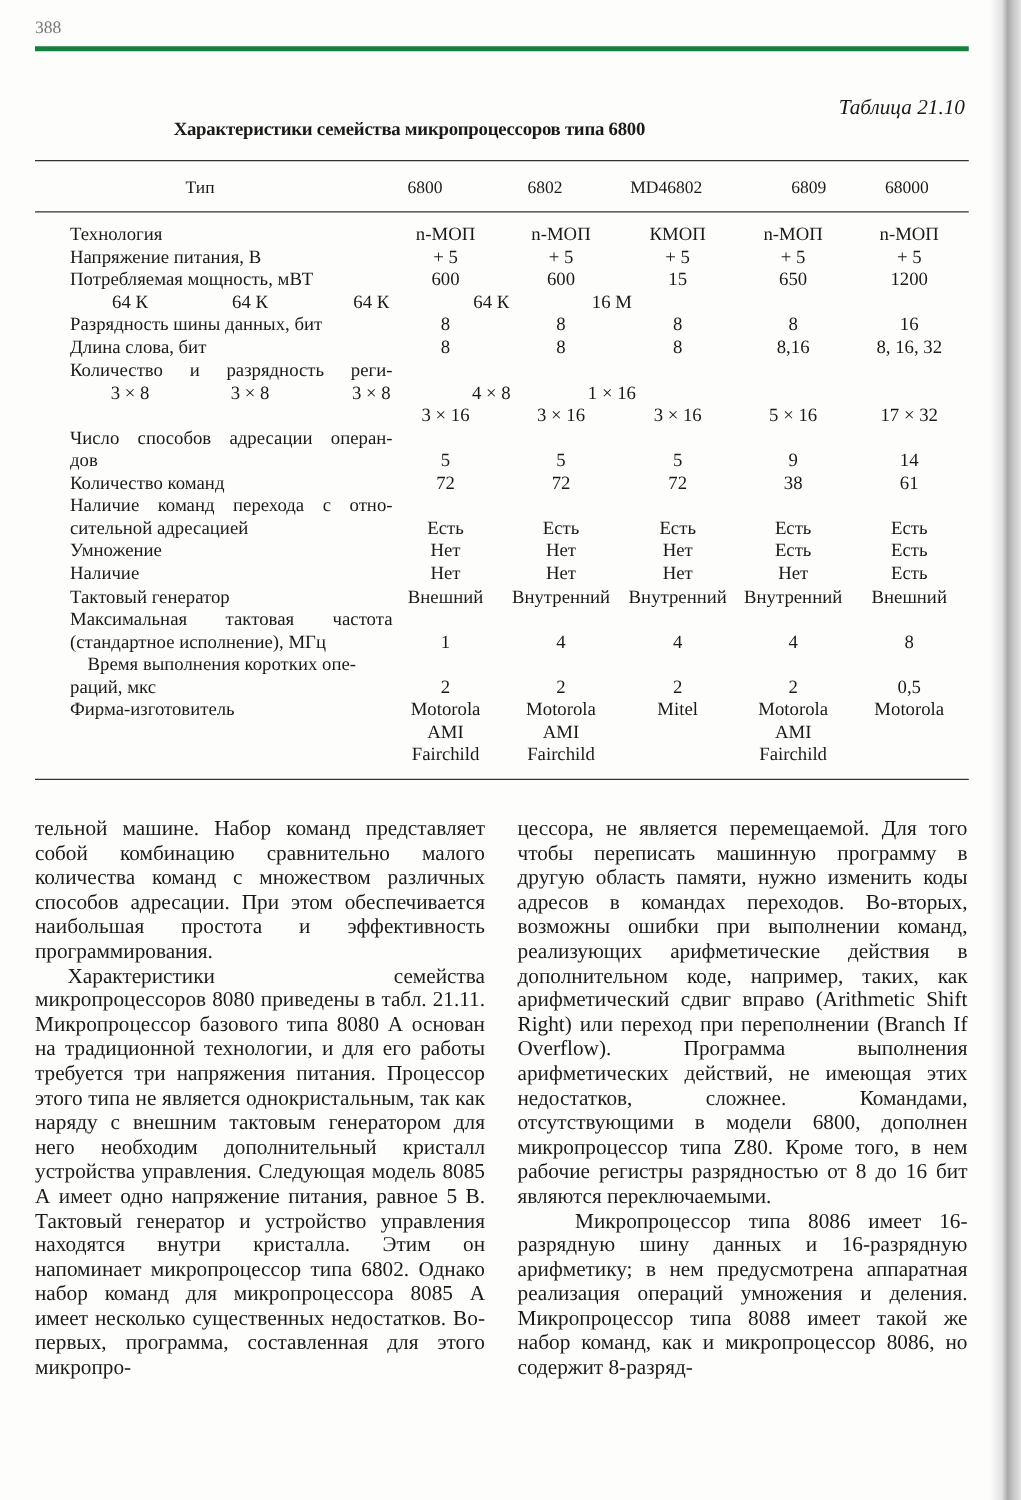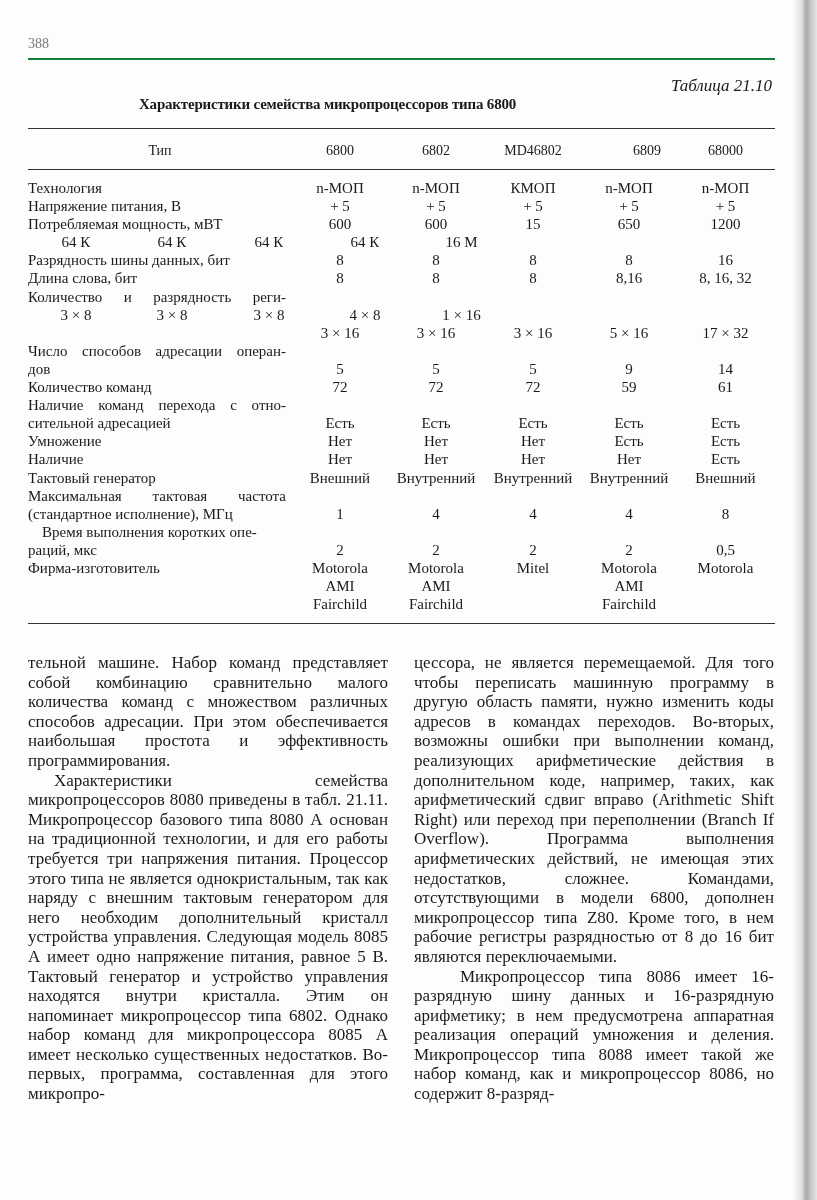--- a/index.html
+++ b/index.html
@@ -2,30 +2,30 @@
 <html><head>
 <meta charset="utf-8">
 <style>
   html, body { margin: 0; padding: 0; }
   body {
     width: 817px; height: 1200px; background: #fdfdfb; position: relative; overflow: hidden;
     font-family: "Liberation Serif", "DejaVu Serif", serif; color: #1a1a1a;
   }
   .edge { position: absolute; top: 0; right: 0; width: 24px; height: 1200px;
     background: linear-gradient(to right, #fafafa 0%, #e2e2e2 35%, #a9a9a9 55%, #c8c8c8 75%, #e6e6e6 100%); }
-  .running-head { position: absolute; top: 36px; left: 28px; width: 747px; height: 22px; border-bottom: 2px solid #15803d; }
+  .running-head { position: absolute; top: 15px; left: 28px; width: 747px; height: 22px; border-bottom: 4px solid #15803d; }
   .page-num { position: absolute; left: 0; top: 0; font-size: 14px; color: #777; }
   .chapter { position: absolute; left: 0; right: 0; top: 0; text-align: center; font-style: italic; font-size: 15px; color: #777; }
   .tbl-label { position: absolute; top: 76px; right: 45px; font-style: italic; font-size: 17px; }
   .tbl-title { position: absolute; top: 96px; left: 0; width: 655px; text-align: center; font-weight: bold; font-size: 15px; letter-spacing: -0.2px; }
   .rule { position: absolute; left: 28px; width: 747px; height: 0; border-top: 1.3px solid #333; }
   .hdr { position: absolute; top: 143px; left: 28px; width: 747px; height: 20px; font-size: 14px; }
   .hdr span { position: absolute; top: 0; text-align: center; }
   .grid { position: absolute; top: 179px; left: 28px; width: 747px; font-size: 15px; line-height: 18.1px; }
-  .row { display: flex; }
+  .row { display: flex; margin-left: 28px; }
   .lbl { width: 264px; text-align: justify; text-align-last: left; padding-right: 6px; box-sizing: border-box; }
   .lbl.justify-last { text-align-last: justify; }
   .lbl.indent { text-indent: 14px; }
   .cell { text-align: center; }
   .c1 { width: 96px; } .c2 { width: 96px; } .c3 { width: 98px; } .c4 { width: 94px; } .c5 { width: 99px; }
   .text-block { position: absolute; top: 653px; font-size: 17px; line-height: 19.6px; text-align: justify; }
   .col-left { left: 28px; width: 360px; }
   .col-right { left: 414px; width: 360px; }
   .text-block p { margin: 0; }
   .text-block p.ind { text-indent: 26px; }
@@ -138,21 +138,21 @@
     <div class="cell c3">5</div>
     <div class="cell c4">9</div>
     <div class="cell c5">14</div>
   </div>
 
   <div class="row">
     <div class="lbl">Количество команд</div>
     <div class="cell c1">72</div>
     <div class="cell c2">72</div>
     <div class="cell c3">72</div>
-    <div class="cell c4">59</div>
+    <div class="cell c4">38</div>
     <div class="cell c5">61</div>
   </div>
 
   <div class="row">
     <div class="lbl justify-last">Наличие команд перехода с отно-</div>
   </div>
   <div class="row">
     <div class="lbl">сительной адресацией</div>
     <div class="cell c1">Есть</div>
     <div class="cell c2">Есть</div>

